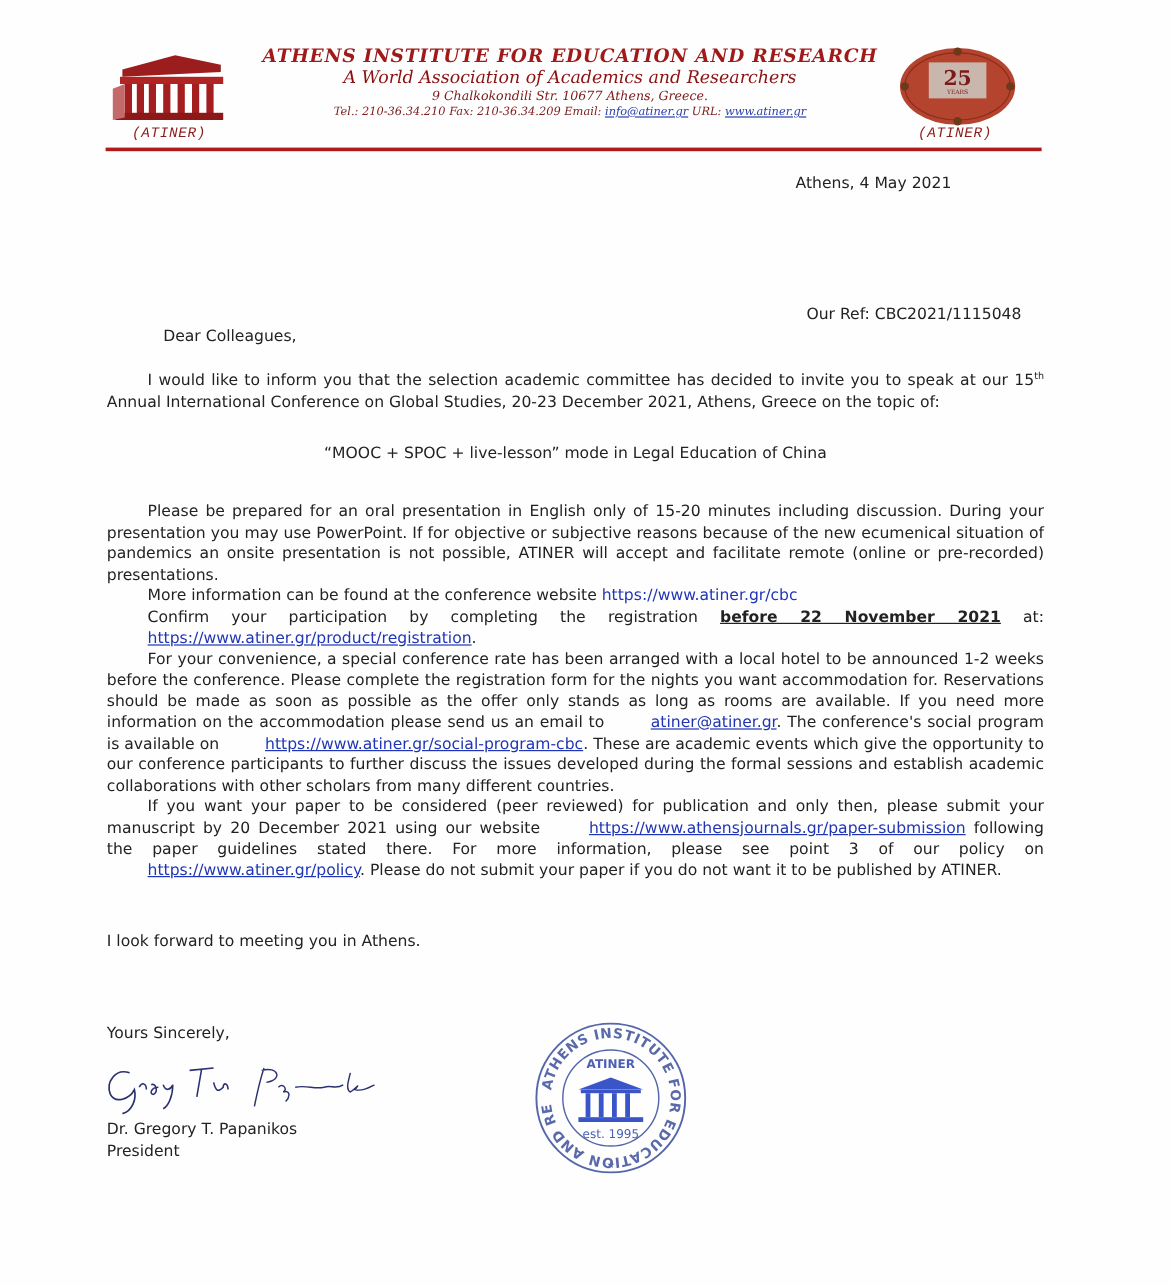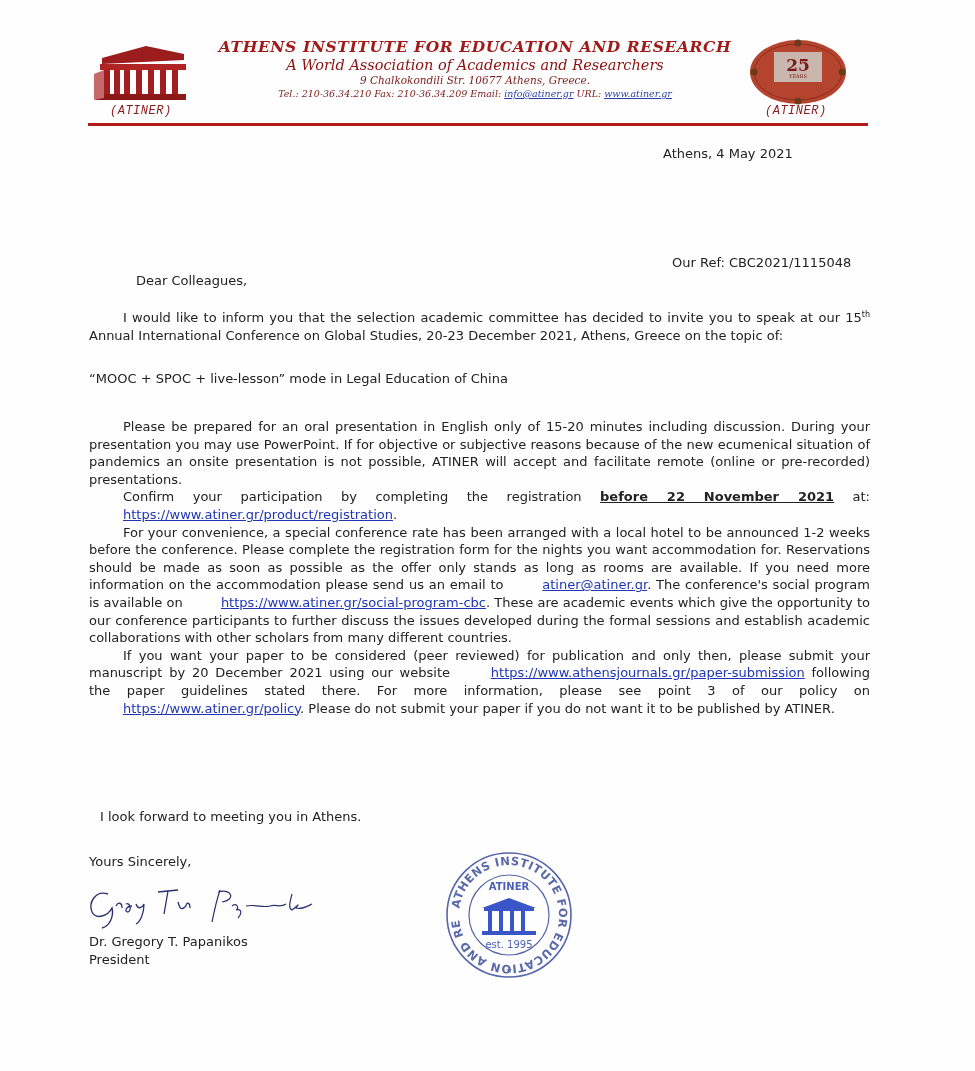--- a/index.html
+++ b/index.html
@@ -28,24 +28,24 @@
   .greet { left: 89px; top: 272px; margin-left: 47px; }
 
   .para { position: absolute; left: 89px; width: 781px; font-family: "DejaVu Sans", sans-serif; font-size: 13px; line-height: 17.6px; color: #222; text-align: justify; }
   .para .ind { display: inline-block; width: 34px; }
   .para a, .lnk { color: #1f35b5; text-decoration: underline; margin-left: 34px; }
   .plainlink { color: #1f35b5; }
   .uline { text-decoration: underline; font-weight: bold; }
   sup { font-size: 8px; vertical-align: super; line-height: 0; }
 
   .p1 { top: 309px; }
-  .topic { position: absolute; left: 89px; width: 781px; top: 370px; text-align: left; font-size: 13px; line-height: 18px; color: #222; }
+  .topic { position: absolute; left: 89px; width: 781px; top: 370px; text-align: center; font-size: 13px; line-height: 18px; color: #222; }
   .p2 { top: 418px; }
 
-  .closing { left: 89px; top: 808px; margin-left: 11px; }
+  .closing { left: 89px; top: 776px; }
   .yours { left: 89px; top: 853px; }
   .sig { position: absolute; left: 86px; top: 880px; width: 270px; height: 50px; }
   .signame { left: 89px; top: 933px; }
   .sigtitle { left: 89px; top: 951px; }
 
   .seal { position: absolute; left: 444px; top: 850px; width: 130px; height: 130px; }
 </style>
 </head>
 <body>
 
@@ -97,20 +97,21 @@
   <div class="txt greet">Dear Colleagues,</div>
 
   <div class="para p1">
     <span class="ind"></span><span>I would like to inform you that the selection academic committee has decided to invite you to speak at our 15</span><sup>th</sup><span> Annual International Conference on Global Studies, 20-23 December 2021, Athens, Greece on the topic of:</span>
   </div>
 
   <div class="topic">“MOOC + SPOC + live-lesson” mode in Legal Education of China</div>
 
   <div class="para p2">
     <div><span class="ind"></span><span>Please be prepared for an oral presentation in English only of 15-20 minutes including discussion. During your presentation you may use PowerPoint. If for objective or subjective reasons because of the new ecumenical situation of pandemics an onsite presentation is not possible, ATINER will accept and facilitate remote (online or pre-recorded) presentations.</span></div>
+    <div style="text-align:left"><span class="ind"></span><span>More information can be found at the conference website </span><span class="plainlink">https://www.atiner.gr/cbc</span></div>
     <div><span class="ind"></span><span>Confirm your participation by completing the registration </span><span class="uline">before 22 November 2021</span><span> at: </span><a>https://www.atiner.gr/product/registration</a><span>.</span></div>
     <div><span class="ind"></span><span>For your convenience, a special conference rate has been arranged with a local hotel to be announced 1-2 weeks before the conference. Please complete the registration form for the nights you want accommodation for. Reservations should be made as soon as possible as the offer only stands as long as rooms are available. If you need more information on the accommodation please send us an email to </span><a>atiner@atiner.gr</a><span>. The conference's social program is available on </span><a>https://www.atiner.gr/social-program-cbc</a><span>. These are academic events which give the opportunity to our conference participants to further discuss the issues developed during the formal sessions and establish academic collaborations with other scholars from many different countries.</span></div>
     <div><span class="ind"></span><span>If you want your paper to be considered (peer reviewed) for publication and only then, please submit your manuscript by 20 December 2021 using our website </span><a>https://www.athensjournals.gr/paper-submission</a><span> following the paper guidelines stated there. For more information, please see point 3 of our policy on </span><a>https://www.atiner.gr/policy</a><span>. Please do not submit your paper if you do not want it to be published by ATINER.</span></div>
   </div>
 
   <div class="txt closing">I look forward to meeting you in Athens.</div>
   <div class="txt yours">Yours Sincerely,</div>
 
   <svg class="sig" viewBox="0 0 270 50">
     <path d="M22,14 C10,10 2,22 6,32 C10,40 22,36 26,28 C28,36 24,46 16,48" fill="none" stroke="#2a3170" stroke-width="1.4"></path>

